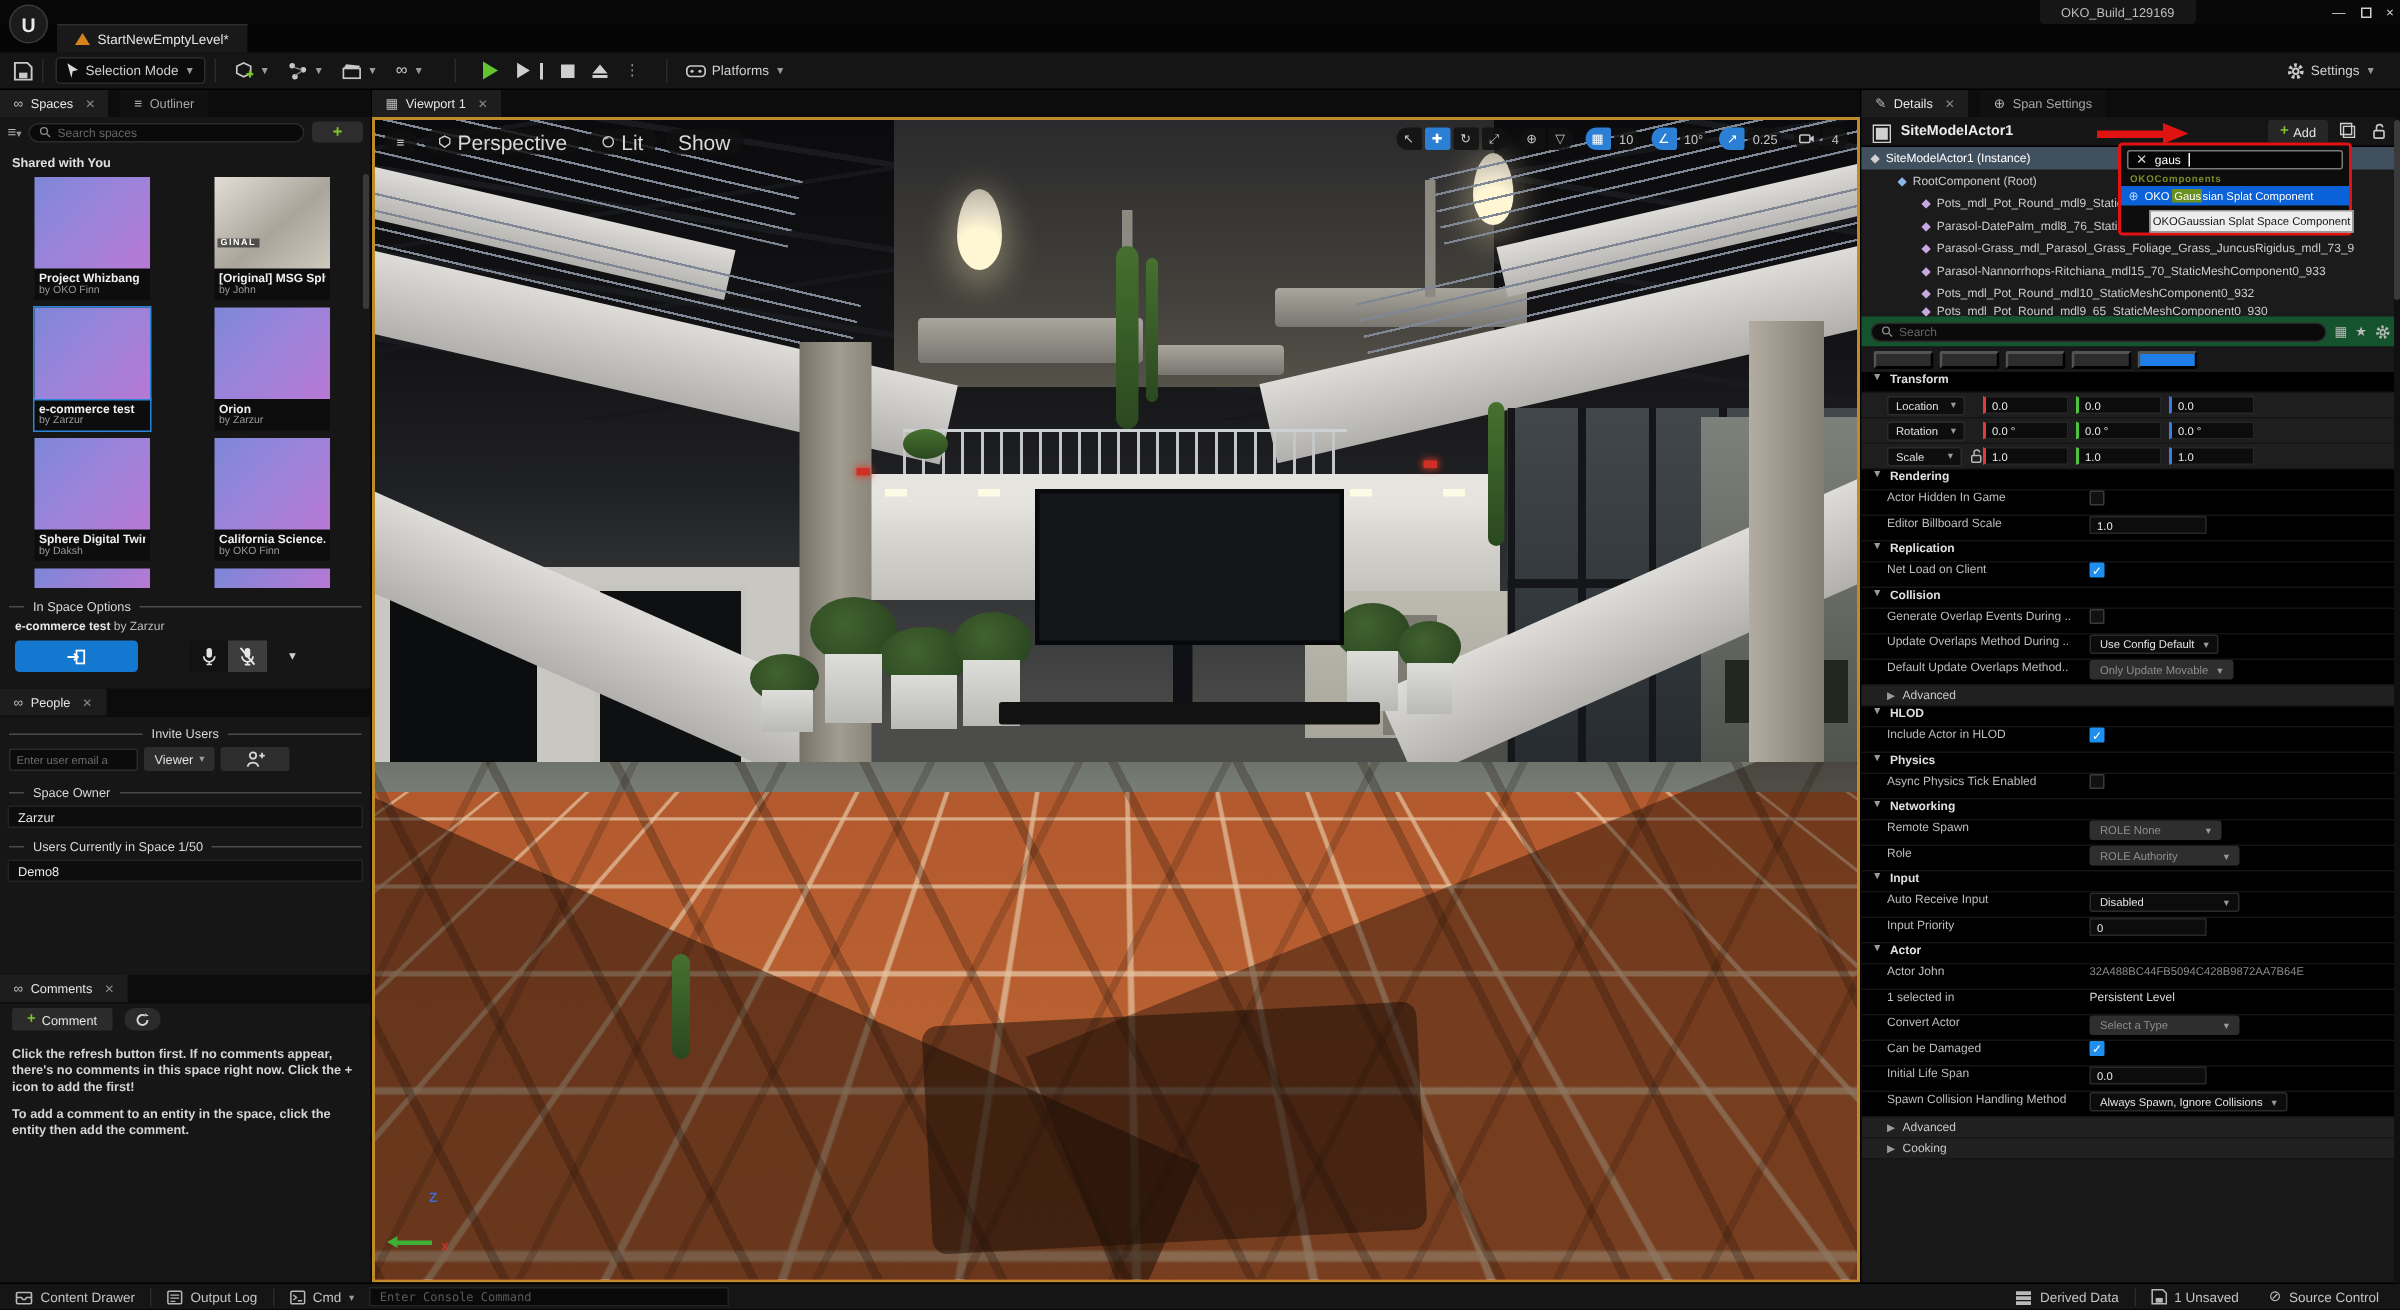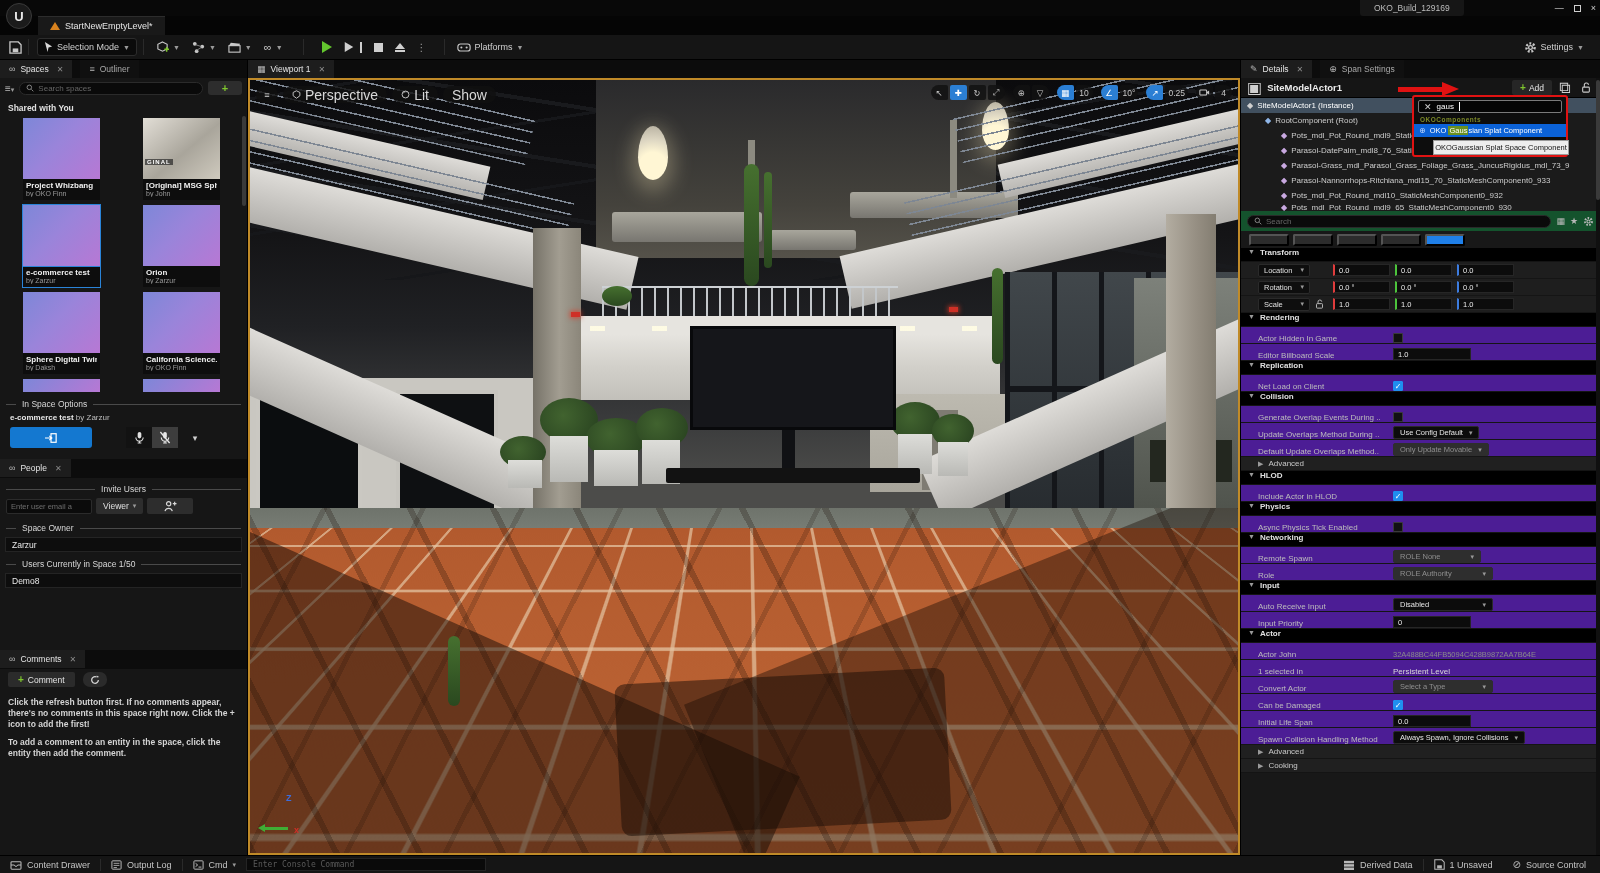--- a/index.html
+++ b/index.html
@@ -220,36 +220,36 @@
   .dsearchrow{height:20px;display:flex;align-items:center;gap:5px;padding:0 6px;background:#14532d}
   .dsearch{flex:1;height:13px;background:#0a0a0a;border:1px solid #2a2a2a;border-radius:7px;display:flex;align-items:center;gap:4px;padding:0 6px}
   .dsearch input{flex:1;background:transparent;border:0;outline:0;color:#ddd;font-size:8px;font-family:inherit}
   .dsearch input::placeholder{color:#666}
   .dsico{font-size:9px;color:#b8b8b8}
   .filterrow{height:17px;display:flex;align-items:center;gap:4px;padding:0 8px;background:#181818}
   .fbtn{height:12px;min-width:40px;background:#2c2c2c;border-radius:2px;display:flex;align-items:center;justify-content:center;font-size:7.5px;color:#cfcfcf;padding:0 10px}
   .fbtn.selected{background:#1f7fe8;color:#fff}
   .cat{height:14px;background:#000000;display:flex;align-items:flex-start;gap:5px;padding-left:7px;font-size:8px;font-weight:bold;color:#e0e0e0;border-bottom:1px solid #141414}
   .cat .arr{font-size:7px;color:#9a9a9a}
-  .prow{height:17px;display:flex;align-items:flex-end;background:#4c1d95;border-bottom:1px solid #151515}
+  .prow{height:17px;display:flex;align-items:flex-start;background:#000000;border-bottom:1px solid #151515}
   .plabel{width:152px;padding-left:17px;font-size:8px;color:#bdbdbd;white-space:nowrap;overflow:hidden;flex:none}
   .pval{flex:1;display:flex;align-items:center;gap:3px;padding-right:10px}
   .cb{width:10px;height:10px;background:#111;border:1px solid #3a3a3a;border-radius:1px;display:flex;align-items:center;justify-content:center}
   .cb.on{background:#1f8fef;border-color:#1f8fef;color:#fff;font-size:8px}
   .nfield{height:12px;background:#0c0c0c;border:1px solid #262626;display:flex;align-items:center;padding:0 4px;font-size:7.5px;color:#ececec}
   .nf-w{width:78px}
   .vec{width:57px;margin-right:2px}
   .ax{border-left:2px solid #e03c3c}
   .ay{border-left:2px solid #4cc43c}
   .az{border-left:2px solid #3c7ce0}
   .ddl{height:13px;background:#0c0c0c;border:1px solid #2a2a2a;border-radius:2px;display:flex;align-items:center;gap:6px;padding:0 6px;font-size:7.5px;color:#e4e4e4}
   .ddl.dis{background:#2e2e2e;color:#8f8f8f;border-color:#2e2e2e}
   .tlbl{width:52px;height:13px;background:#0e0e0e;border:1px solid #2a2a2a;border-radius:2px;display:flex;align-items:center;justify-content:space-between;padding:0 5px;font-size:7.5px;color:#e0e0e0;margin-left:17px}
   .trow{height:17px;display:flex;align-items:center;background:#1e1e1e;border-bottom:1px solid #151515}
-  .trow .tspace{width:92px;flex:none;display:flex;align-items:center;gap:5px}
+  .trow .tspace{width:81px;flex:none;display:flex;align-items:center;gap:5px}
   .gtext{font-size:7.5px;color:#8a8a8a}
   .wtext{font-size:8px;color:#d8d8d8}
   .advrow{height:14px;display:flex;align-items:center;gap:5px;padding-left:17px;background:#202020;border-bottom:1px solid #141414;font-size:8px;color:#c8c8c8}
   .advrow .arr{font-size:7px;color:#9a9a9a}
   .rscroll{position:absolute;right:0;top:18px;bottom:0;width:4px;background:#101010}
   .rscroll i{position:absolute;left:0;top:2px;width:4px;height:120px;background:#3a3a3a;border-radius:2px}
 
   
   .anno-arrow{position:absolute;left:1398px;top:82px;width:64px;height:14px;z-index:60}
   .anno-arrow .shaft{position:absolute;left:0;top:5px;width:46px;height:5px;background:#e01212}

